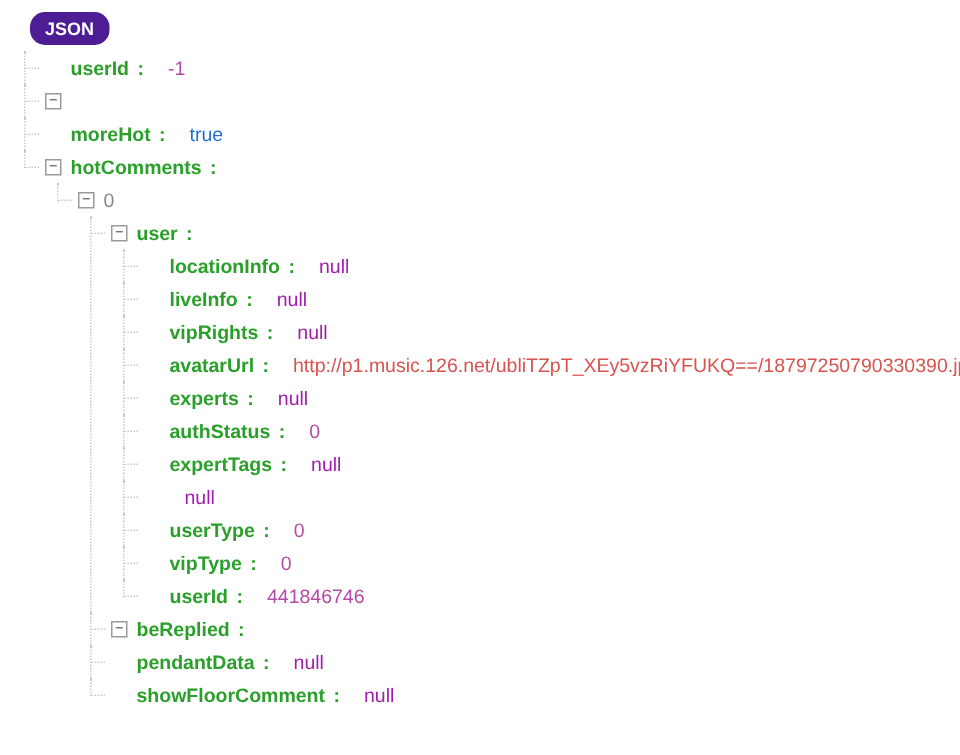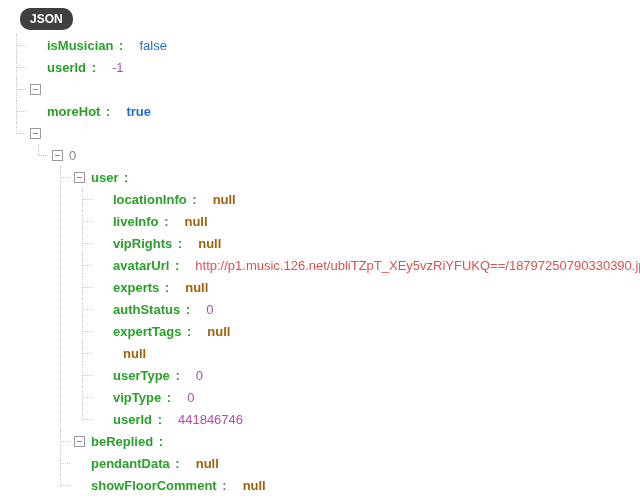--- a/index.html
+++ b/index.html
@@ -7,21 +7,21 @@
     font-family: Arial, Helvetica, sans-serif;
     font-size: 13px;
     background: #fff;
     padding: 8px 0 0 8px;
     color: #333;
     width: 640px;
     overflow: hidden;
   }
   .badge {
     display: inline-block;
-    background: #404040;
+    background: #4c1d95;
     color: #fff;
     font-weight: bold;
     font-size: 12px;
     padding: 4px 10px;
     border-radius: 10px;
   }
   ul.tree { list-style: none; }
   ul.tree ul { list-style: none; margin-left: 0; }
   li.node {
     position: relative;
@@ -64,65 +64,59 @@
     font-size: 9px;
     line-height: 1;
     color: #555;
     cursor: pointer;
     flex-shrink: 0;
     font-family: monospace;
   }
   .nokids .toggle { visibility: hidden; }
   .key { color: #2aa02a; font-weight: bold; }
   .key .colon { margin-left: 2px; }
-  .val-null  { color: #a16207; font-weight: bold; }
+  .val-null  { color: #a21caf; }
   .val-bool  { color: #1f6fcf; }
   .val-num   { color: #b64aa7; }
   .val-str   { color: #d9534f; }
   .val-idx   { color: #888; }
   .root-row { padding-left: 12px; margin-bottom: 4px; }
 </style>
 </head>
 <body>
 
 <div class="root-row">
   <span class="badge">JSON</span>
 </div>
 
 <ul class="tree" id="tree-root">
     <li class="node nokids">
       <div class="row">
         <span class="toggle"></span>
-        <span class="key">isMusician<span class="colon"> :</span></span>
-        <span class="val-bool" style="margin-left: 10px;">false</span>
-      </div>
-    </li>
-    <li class="node nokids">
-      <div class="row">
-        <span class="toggle"></span>
         <span class="key">userId<span class="colon"> :</span></span>
         <span class="val-num" style="margin-left: 10px;">-1</span>
       </div>
     </li>
     <li class="node">
       <div class="row">
         <span class="toggle">−</span>
       </div>
       <ul></ul>
     </li>
     <li class="node nokids">
       <div class="row">
         <span class="toggle"></span>
         <span class="key">moreHot<span class="colon"> :</span></span>
-        <span class="val-bool" style="margin-left: 10px; font-weight: bold;">true</span>
+        <span class="val-bool" style="margin-left: 10px;">true</span>
       </div>
     </li>
     <li class="node">
       <div class="row">
         <span class="toggle">−</span>
+        <span class="key">hotComments<span class="colon"> :</span></span>
       </div>
       <ul>
         <li class="node">
           <div class="row">
             <span class="toggle">−</span>
             <span class="val-idx">0</span>
           </div>
           <ul>
             <li class="node">
               <div class="row">

